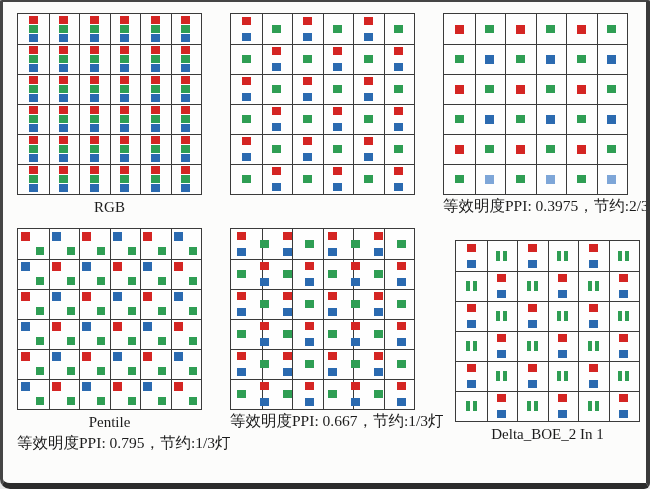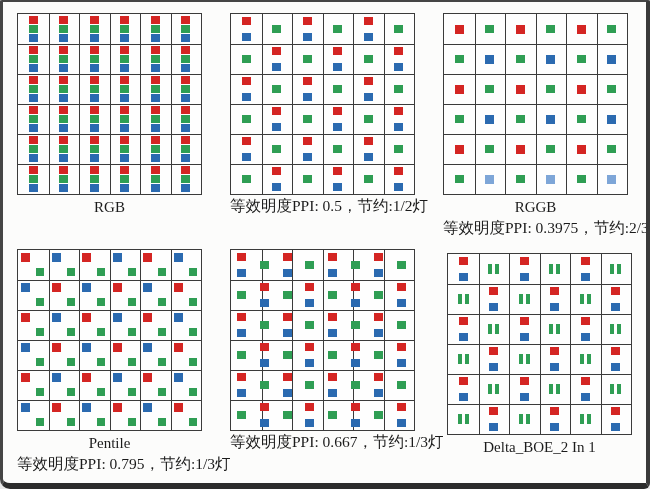--- a/index.html
+++ b/index.html
@@ -228,21 +228,20 @@
           <div class="sp" style="left: 10.75px; top: 161px; width: 9px; height: 8px; background: rgb(47, 158, 84);"></div>
           <div class="sp" style="left: 41.25px; top: 153px; width: 9px; height: 8px; background: rgb(212, 37, 35);"></div>
           <div class="sp" style="left: 41.25px; top: 169px; width: 9px; height: 8px; background: rgb(43, 106, 176);"></div>
           <div class="sp" style="left: 71.75px; top: 161px; width: 9px; height: 8px; background: rgb(47, 158, 84);"></div>
           <div class="sp" style="left: 102.25px; top: 153px; width: 9px; height: 8px; background: rgb(212, 37, 35);"></div>
           <div class="sp" style="left: 102.25px; top: 169px; width: 9px; height: 8px; background: rgb(43, 106, 176);"></div>
           <div class="sp" style="left: 132.75px; top: 161px; width: 9px; height: 8px; background: rgb(47, 158, 84);"></div>
           <div class="sp" style="left: 163.25px; top: 153px; width: 9px; height: 8px; background: rgb(212, 37, 35);"></div>
           <div class="sp" style="left: 163.25px; top: 169px; width: 9px; height: 8px; background: rgb(43, 106, 176);"></div>
         </div>
-      <div class="panel-caption">等效明度PPI: 0.5，节约:1/2灯</div>
     </figure>
 
     <figure class="panel" style="margin:0">
       <div class="pgrid">
           <div class="vline" style="left: 31px;"></div>
           <div class="vline" style="left: 61px;"></div>
           <div class="vline" style="left: 92px;"></div>
           <div class="vline" style="left: 122px;"></div>
           <div class="vline" style="left: 153px;"></div>
           <div class="hline" style="top: 30px;"></div>
@@ -280,21 +279,20 @@
           <div class="sp" style="left: 102.25px; top: 131px; width: 9px; height: 8px; background: rgb(47, 158, 84);"></div>
           <div class="sp" style="left: 132.75px; top: 130.5px; width: 9px; height: 9px; background: rgb(212, 37, 35);"></div>
           <div class="sp" style="left: 163.25px; top: 131px; width: 9px; height: 8px; background: rgb(47, 158, 84);"></div>
           <div class="sp" style="left: 10.75px; top: 161px; width: 9px; height: 8px; background: rgb(47, 158, 84);"></div>
           <div class="sp" style="left: 41.25px; top: 160.5px; width: 9px; height: 9px; background: rgb(126, 166, 216);"></div>
           <div class="sp" style="left: 71.75px; top: 161px; width: 9px; height: 8px; background: rgb(47, 158, 84);"></div>
           <div class="sp" style="left: 102.25px; top: 160.5px; width: 9px; height: 9px; background: rgb(126, 166, 216);"></div>
           <div class="sp" style="left: 132.75px; top: 161px; width: 9px; height: 8px; background: rgb(47, 158, 84);"></div>
           <div class="sp" style="left: 163.25px; top: 160.5px; width: 9px; height: 9px; background: rgb(126, 166, 216);"></div>
         </div>
-      <div class="panel-name">RGGB</div>
       <div class="panel-caption">等效明度PPI: 0.3975，节约:2/3灯</div>
     </figure>
 
     <figure class="panel" style="margin:0">
       <div class="pgrid">
           <div class="vline" style="left: 31px;"></div>
           <div class="vline" style="left: 61px;"></div>
           <div class="vline" style="left: 92px;"></div>
           <div class="vline" style="left: 122px;"></div>
           <div class="vline" style="left: 153px;"></div>
@@ -461,21 +459,21 @@
           <div class="sp" style="left: 97.2938px; top: 161px; width: 9px; height: 8px; background: rgb(47, 158, 84);"></div>
           <div class="sp" style="left: 120.169px; top: 153px; width: 9px; height: 8px; background: rgb(212, 37, 35);"></div>
           <div class="sp" style="left: 120.169px; top: 169px; width: 9px; height: 8px; background: rgb(43, 106, 176);"></div>
           <div class="sp" style="left: 143.044px; top: 161px; width: 9px; height: 8px; background: rgb(47, 158, 84);"></div>
           <div class="sp" style="left: 165.919px; top: 153px; width: 9px; height: 8px; background: rgb(212, 37, 35);"></div>
           <div class="sp" style="left: 165.919px; top: 169px; width: 9px; height: 8px; background: rgb(43, 106, 176);"></div>
         </div>
       <div class="panel-caption">等效明度PPI: 0.667，节约:1/3灯</div>
     </figure>
 
-    <figure class="panel" style="margin:4px">
+    <figure class="panel" style="margin:12px">
       <div class="pgrid">
           <div class="vline" style="left: 31px;"></div>
           <div class="vline" style="left: 61px;"></div>
           <div class="vline" style="left: 92px;"></div>
           <div class="vline" style="left: 122px;"></div>
           <div class="vline" style="left: 153px;"></div>
           <div class="hline" style="top: 30px;"></div>
           <div class="hline" style="top: 60px;"></div>
           <div class="hline" style="top: 90px;"></div>
           <div class="hline" style="top: 120px;"></div>

